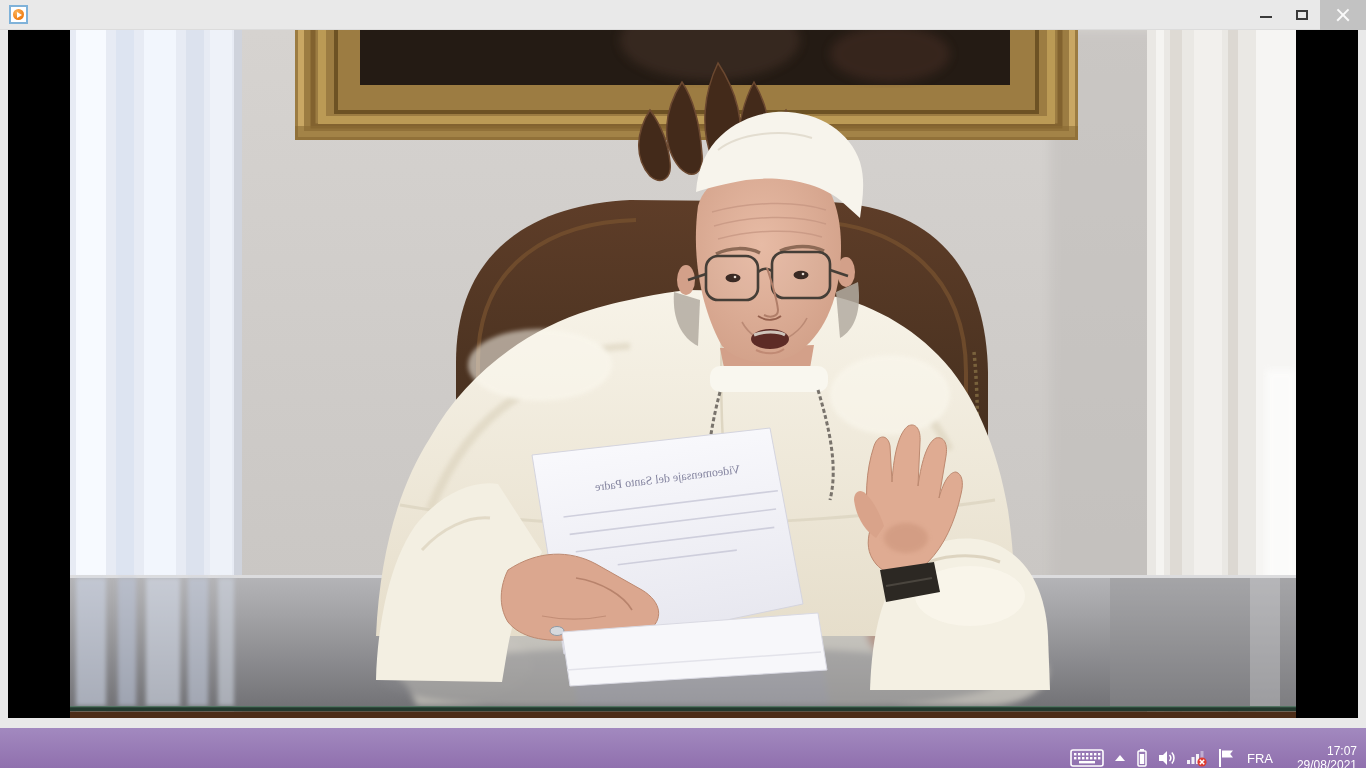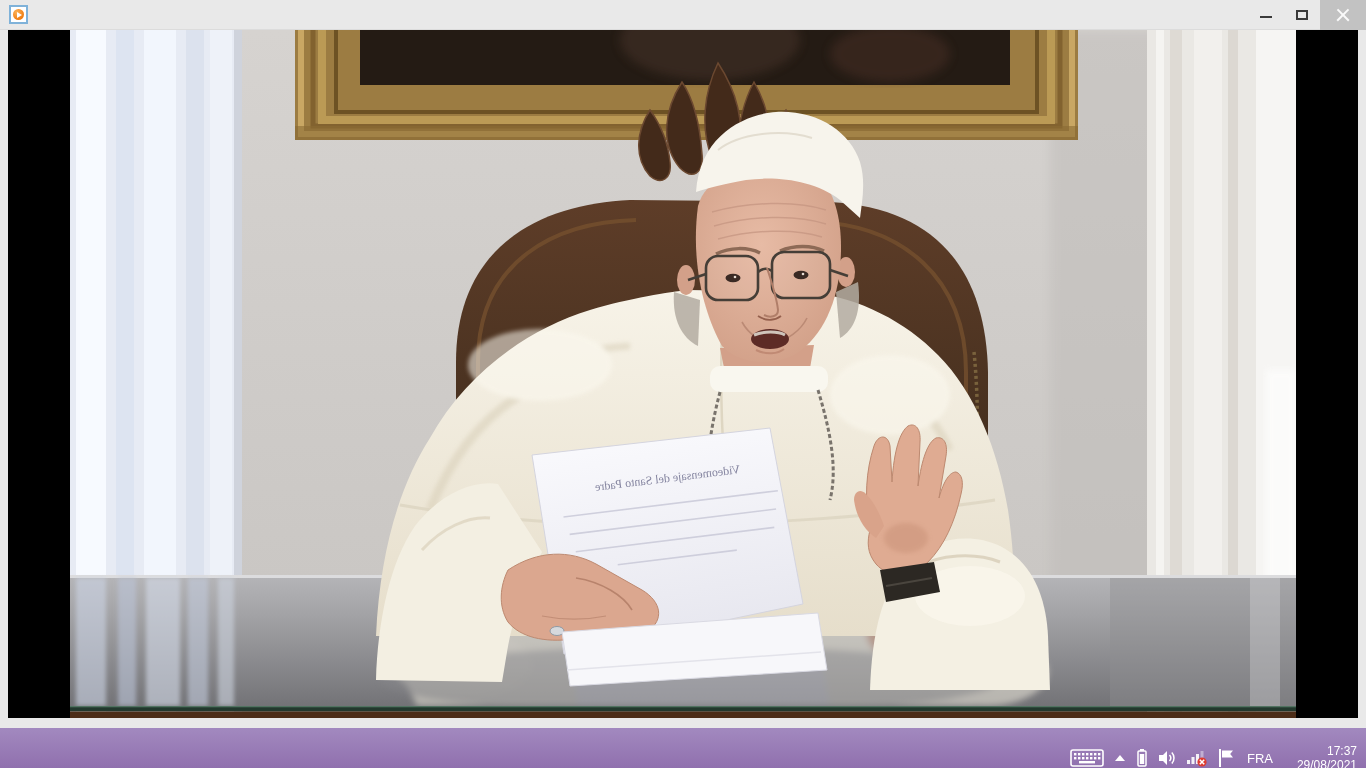--- a/index.html
+++ b/index.html
@@ -365,17 +365,17 @@
       </g>
       <circle cx="16" cy="14" r="4.6" fill="#dd3c32"></circle>
       <path d="M13.8 11.8 L18.2 16.2 M18.2 11.8 L13.8 16.2" stroke="#fff" stroke-width="1.5"></path>
     </svg>
     <svg width="18" height="20" viewBox="0 0 18 20">
       <rect x="2" y="1" width="2" height="18" fill="#fff"></rect>
       <polygon points="5,2.5 16,2.5 13.2,6 16,9.5 5,9.5" fill="#fff"></polygon>
     </svg>
     <span class="tray-lang">FRA</span>
     <div class="tray-clock">
-      <div>17:37</div>
+      <div>17:07</div>
       <div>29/08/2021</div>
     </div>
   </div>
 </div>
 
 </body></html>

